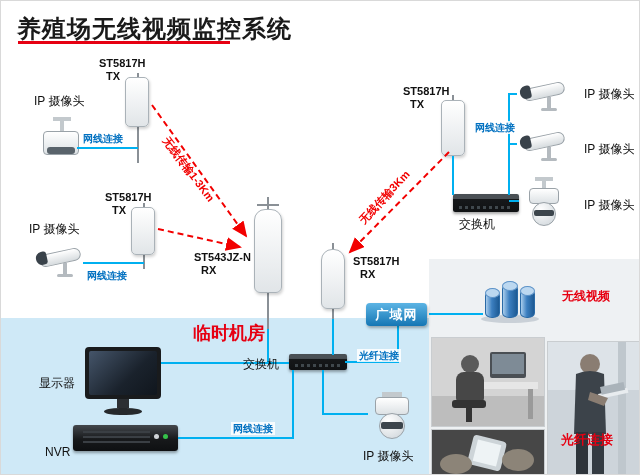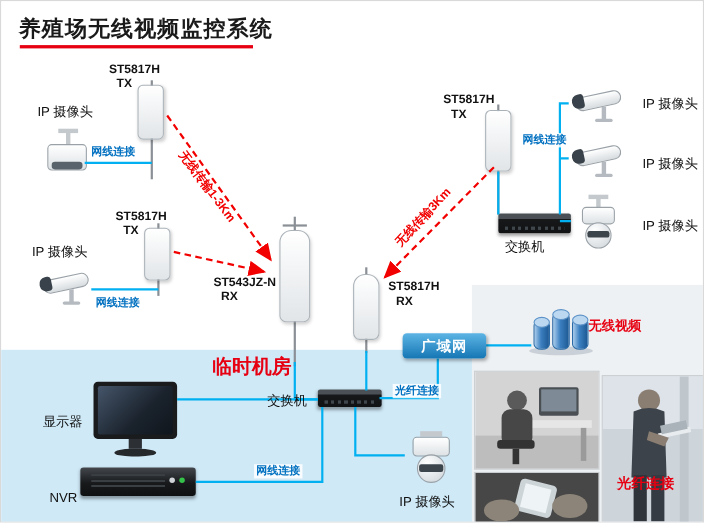--- a/index.html
+++ b/index.html
@@ -1,20 +1,20 @@
 <!DOCTYPE html>
 <html><head>
 <meta charset="utf-8">
 <style>
   * { margin:0; padding:0; box-sizing:border-box; }
   body { font-family:"Liberation Sans","DejaVu Sans",sans-serif; background:#fff; }
   #stage { position:relative; width:640px; height:475px; background:#fff; border:1px solid #d9d9d9; overflow:hidden; }
 
   
-  .title { position:absolute; left:16px; top:12px; font-size:20px; font-weight:bold; color:#1a1a1a; letter-spacing:1px; white-space:nowrap; }
+  .title { position:absolute; left:16px; top:12px; font-size:24px; font-weight:bold; color:#1a1a1a; letter-spacing:1px; white-space:nowrap; }
   .title-underline { position:absolute; left:17px; top:40px; width:212px; height:3px; background:#e60012; }
   .lbl { position:absolute; font-size:12px; color:#111; white-space:nowrap; z-index:6; }
   .lbl-link { position:absolute; font-size:10px; font-weight:bold; color:#0070c0; white-space:nowrap; background:rgba(255,255,255,.85); padding:0 2px; line-height:13px; z-index:6; }
   .lbl-red { position:absolute; font-size:13px; font-weight:bold; color:#e60012; white-space:nowrap; z-index:6; }
   .radio-label { position:absolute; font-size:11px; font-weight:bold; color:#111; line-height:13px; z-index:6; }
   .radio-label .mode { padding-left:7px; }
   .rot-label { position:absolute; font-size:11px; font-weight:bold; color:#f20000; white-space:nowrap; z-index:6; transform-origin:left top; }
 
   
   .room-panel { position:absolute; left:0; top:317px; width:429px; height:158px; background:#cfe9f7; z-index:0; }
@@ -190,30 +190,30 @@
 
   <div class="ptz" style="left:520px;top:176px;width:48px;height:52px;">
     <div class="mount" style="left:14px;top:0;width:18px;height:4px;"></div>
     <div class="mount" style="left:21px;top:3px;width:4px;height:9px;"></div>
     <div class="body" style="left:8px;top:11px;width:30px;height:16px;"></div>
     <div class="ball" style="left:11px;top:25px;width:24px;height:24px;"></div>
     <div class="band" style="left:13px;top:33px;width:20px;height:6px;"></div>
   </div>
   <div class="lbl" style="left:583px;top:196px;">IP 摄像头</div>
 
-  <div class="wan" style="left:365px;top:302px;width:76px;height:23px;">
+  <div class="wan" style="left:365px;top:302px;width:61px;height:23px;">
     <span>广域网</span>
   </div>
 
   <div class="srv-shadow" style="left:480px;top:314px;width:58px;height:8px;"></div>
   <div class="cyl" style="left:484px;top:290px;width:15px;height:27px;"></div>
   <div class="cyl" style="left:501px;top:283px;width:16px;height:34px;"></div>
   <div class="cyl" style="left:519px;top:288px;width:15px;height:29px;"></div>
 
-  <div class="lbl-red" style="left:534px;top:288px;width:102px;text-align:left;font-size:12px;line-height:15px;">
+  <div class="lbl-red" style="left:534px;top:288px;width:102px;text-align:center;font-size:12px;line-height:15px;">
     <div>无线视频</div>
   </div>
 
   <div class="lbl-red" style="left:192px;top:320px;font-size:18px;">临时机房</div>
 
   <div class="lbl" style="left:38px;top:374px;">显示器</div>
   <div class="monitor-frame" style="left:84px;top:346px;width:76px;height:52px;">
     <div class="monitor-screen"></div>
   </div>
   <div class="monitor-neck" style="left:116px;top:398px;width:12px;height:9px;"></div>

